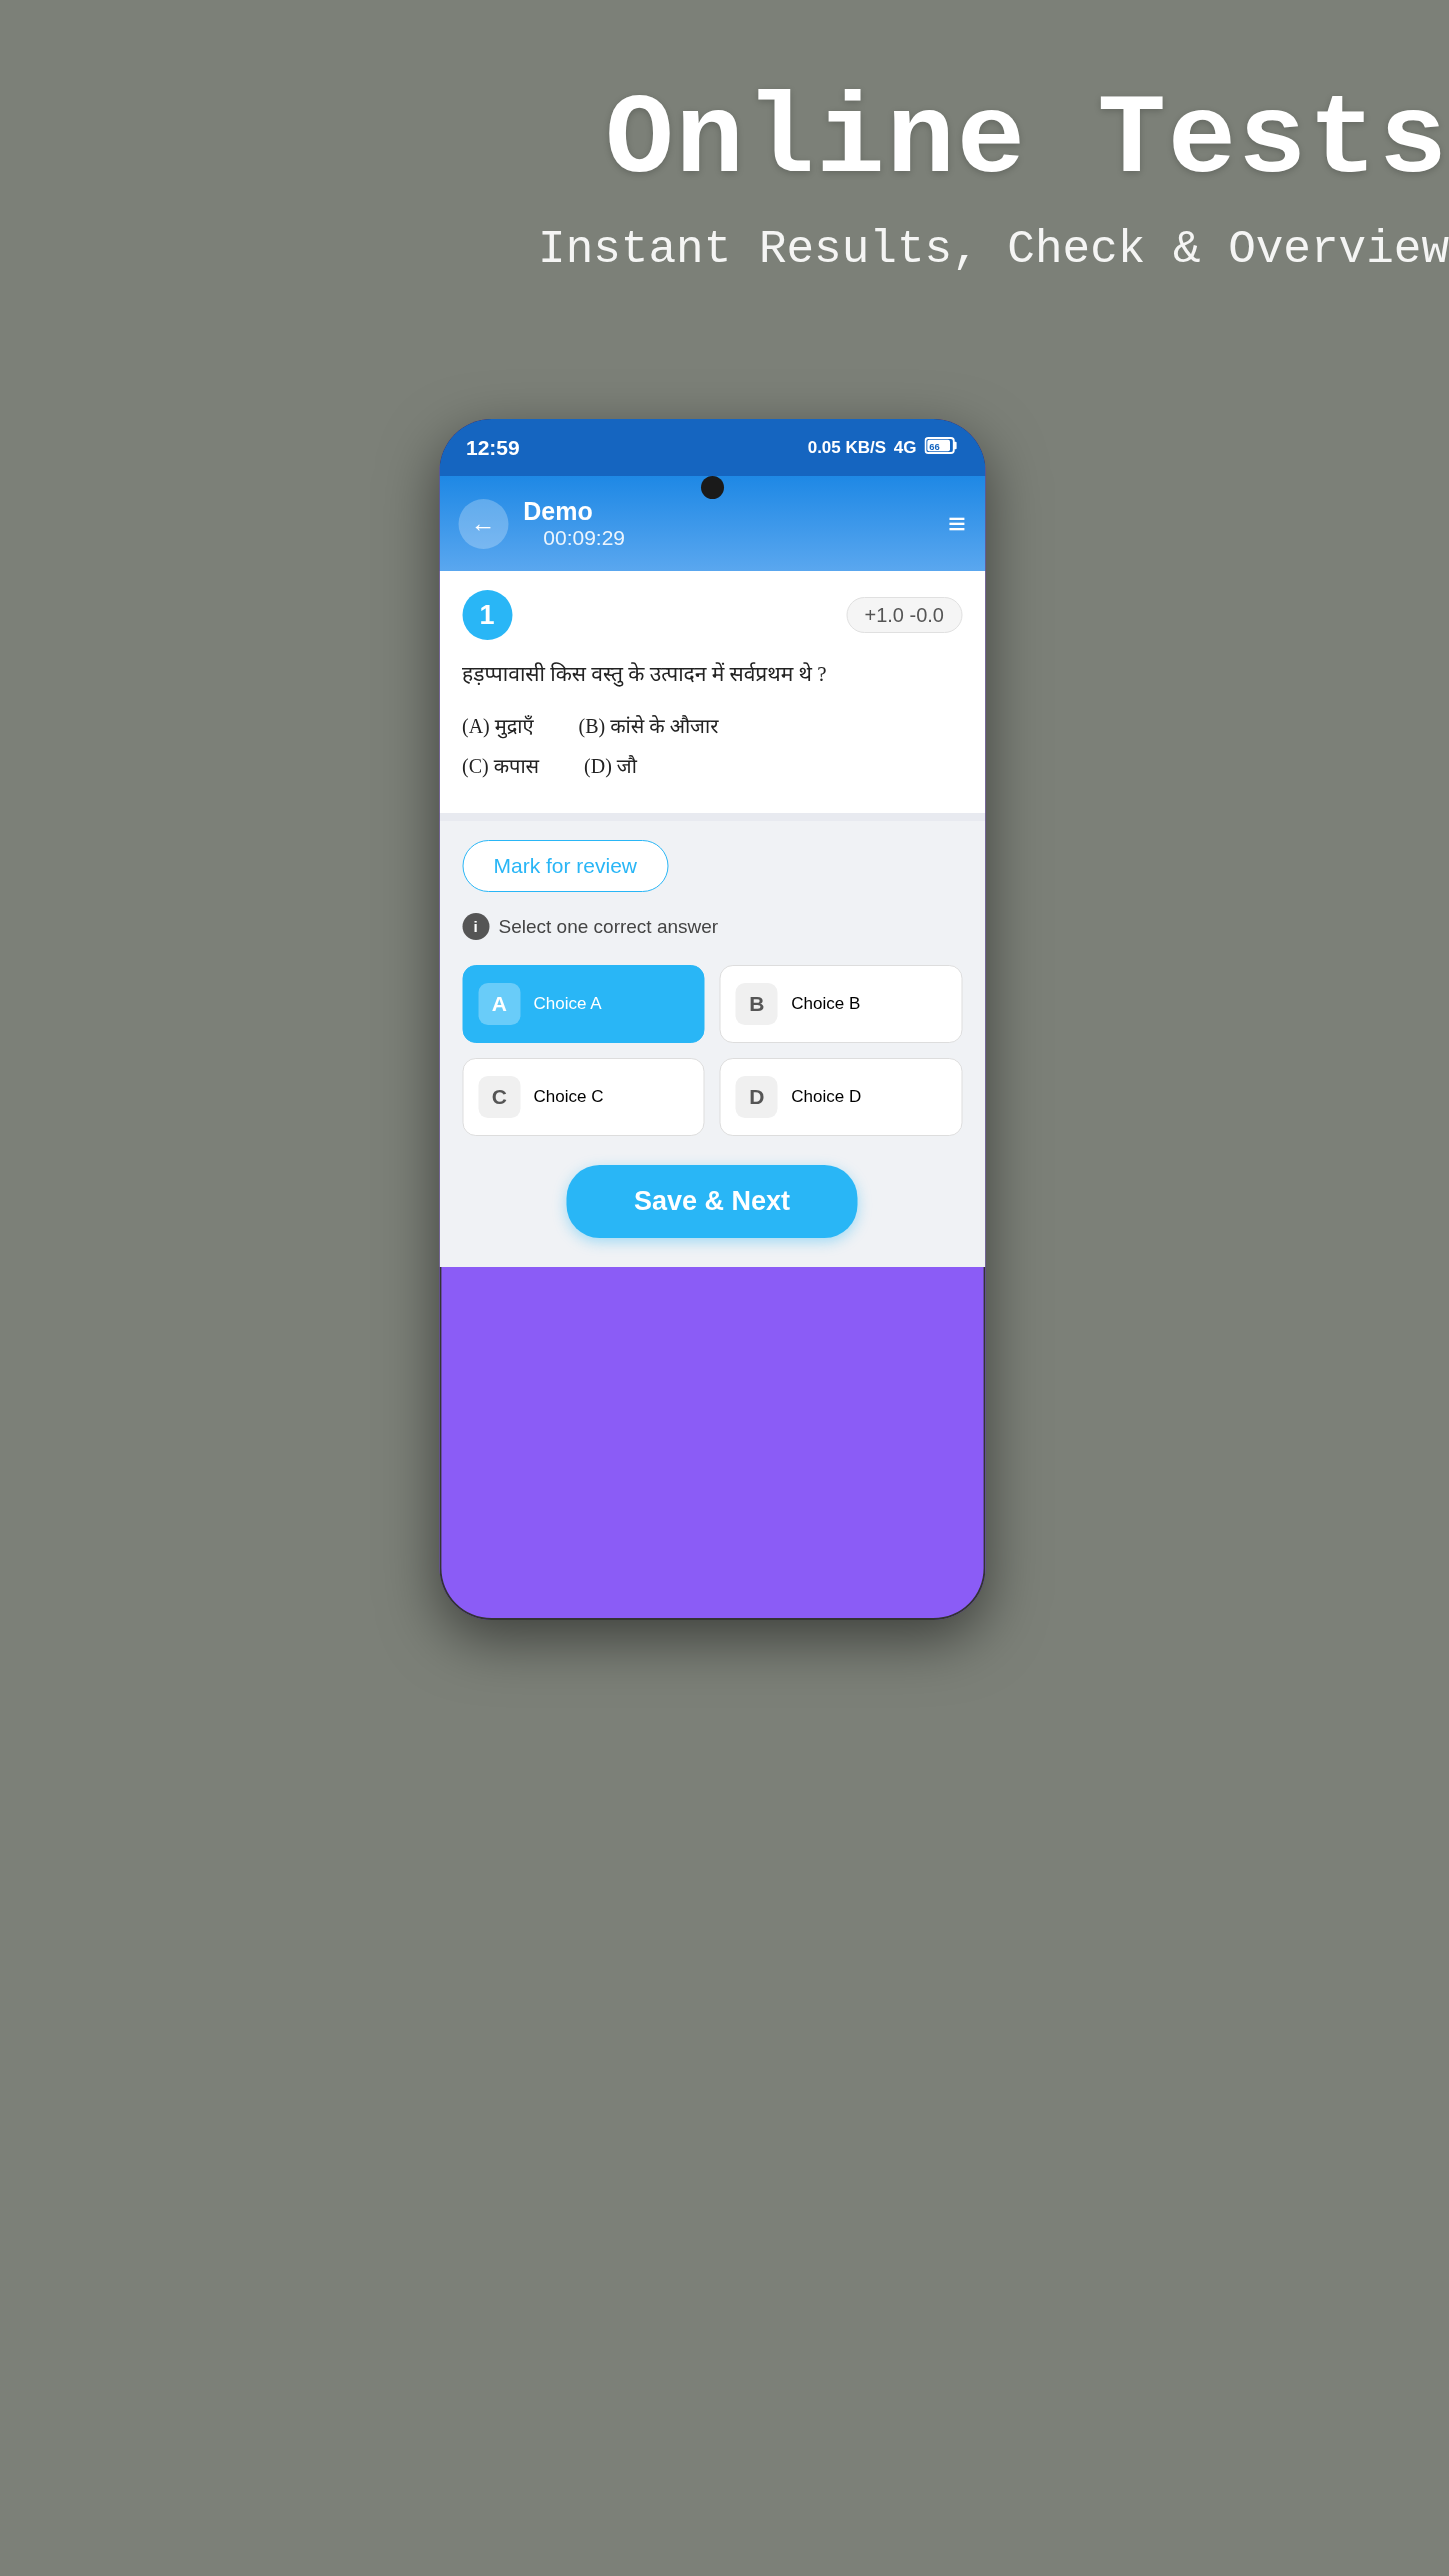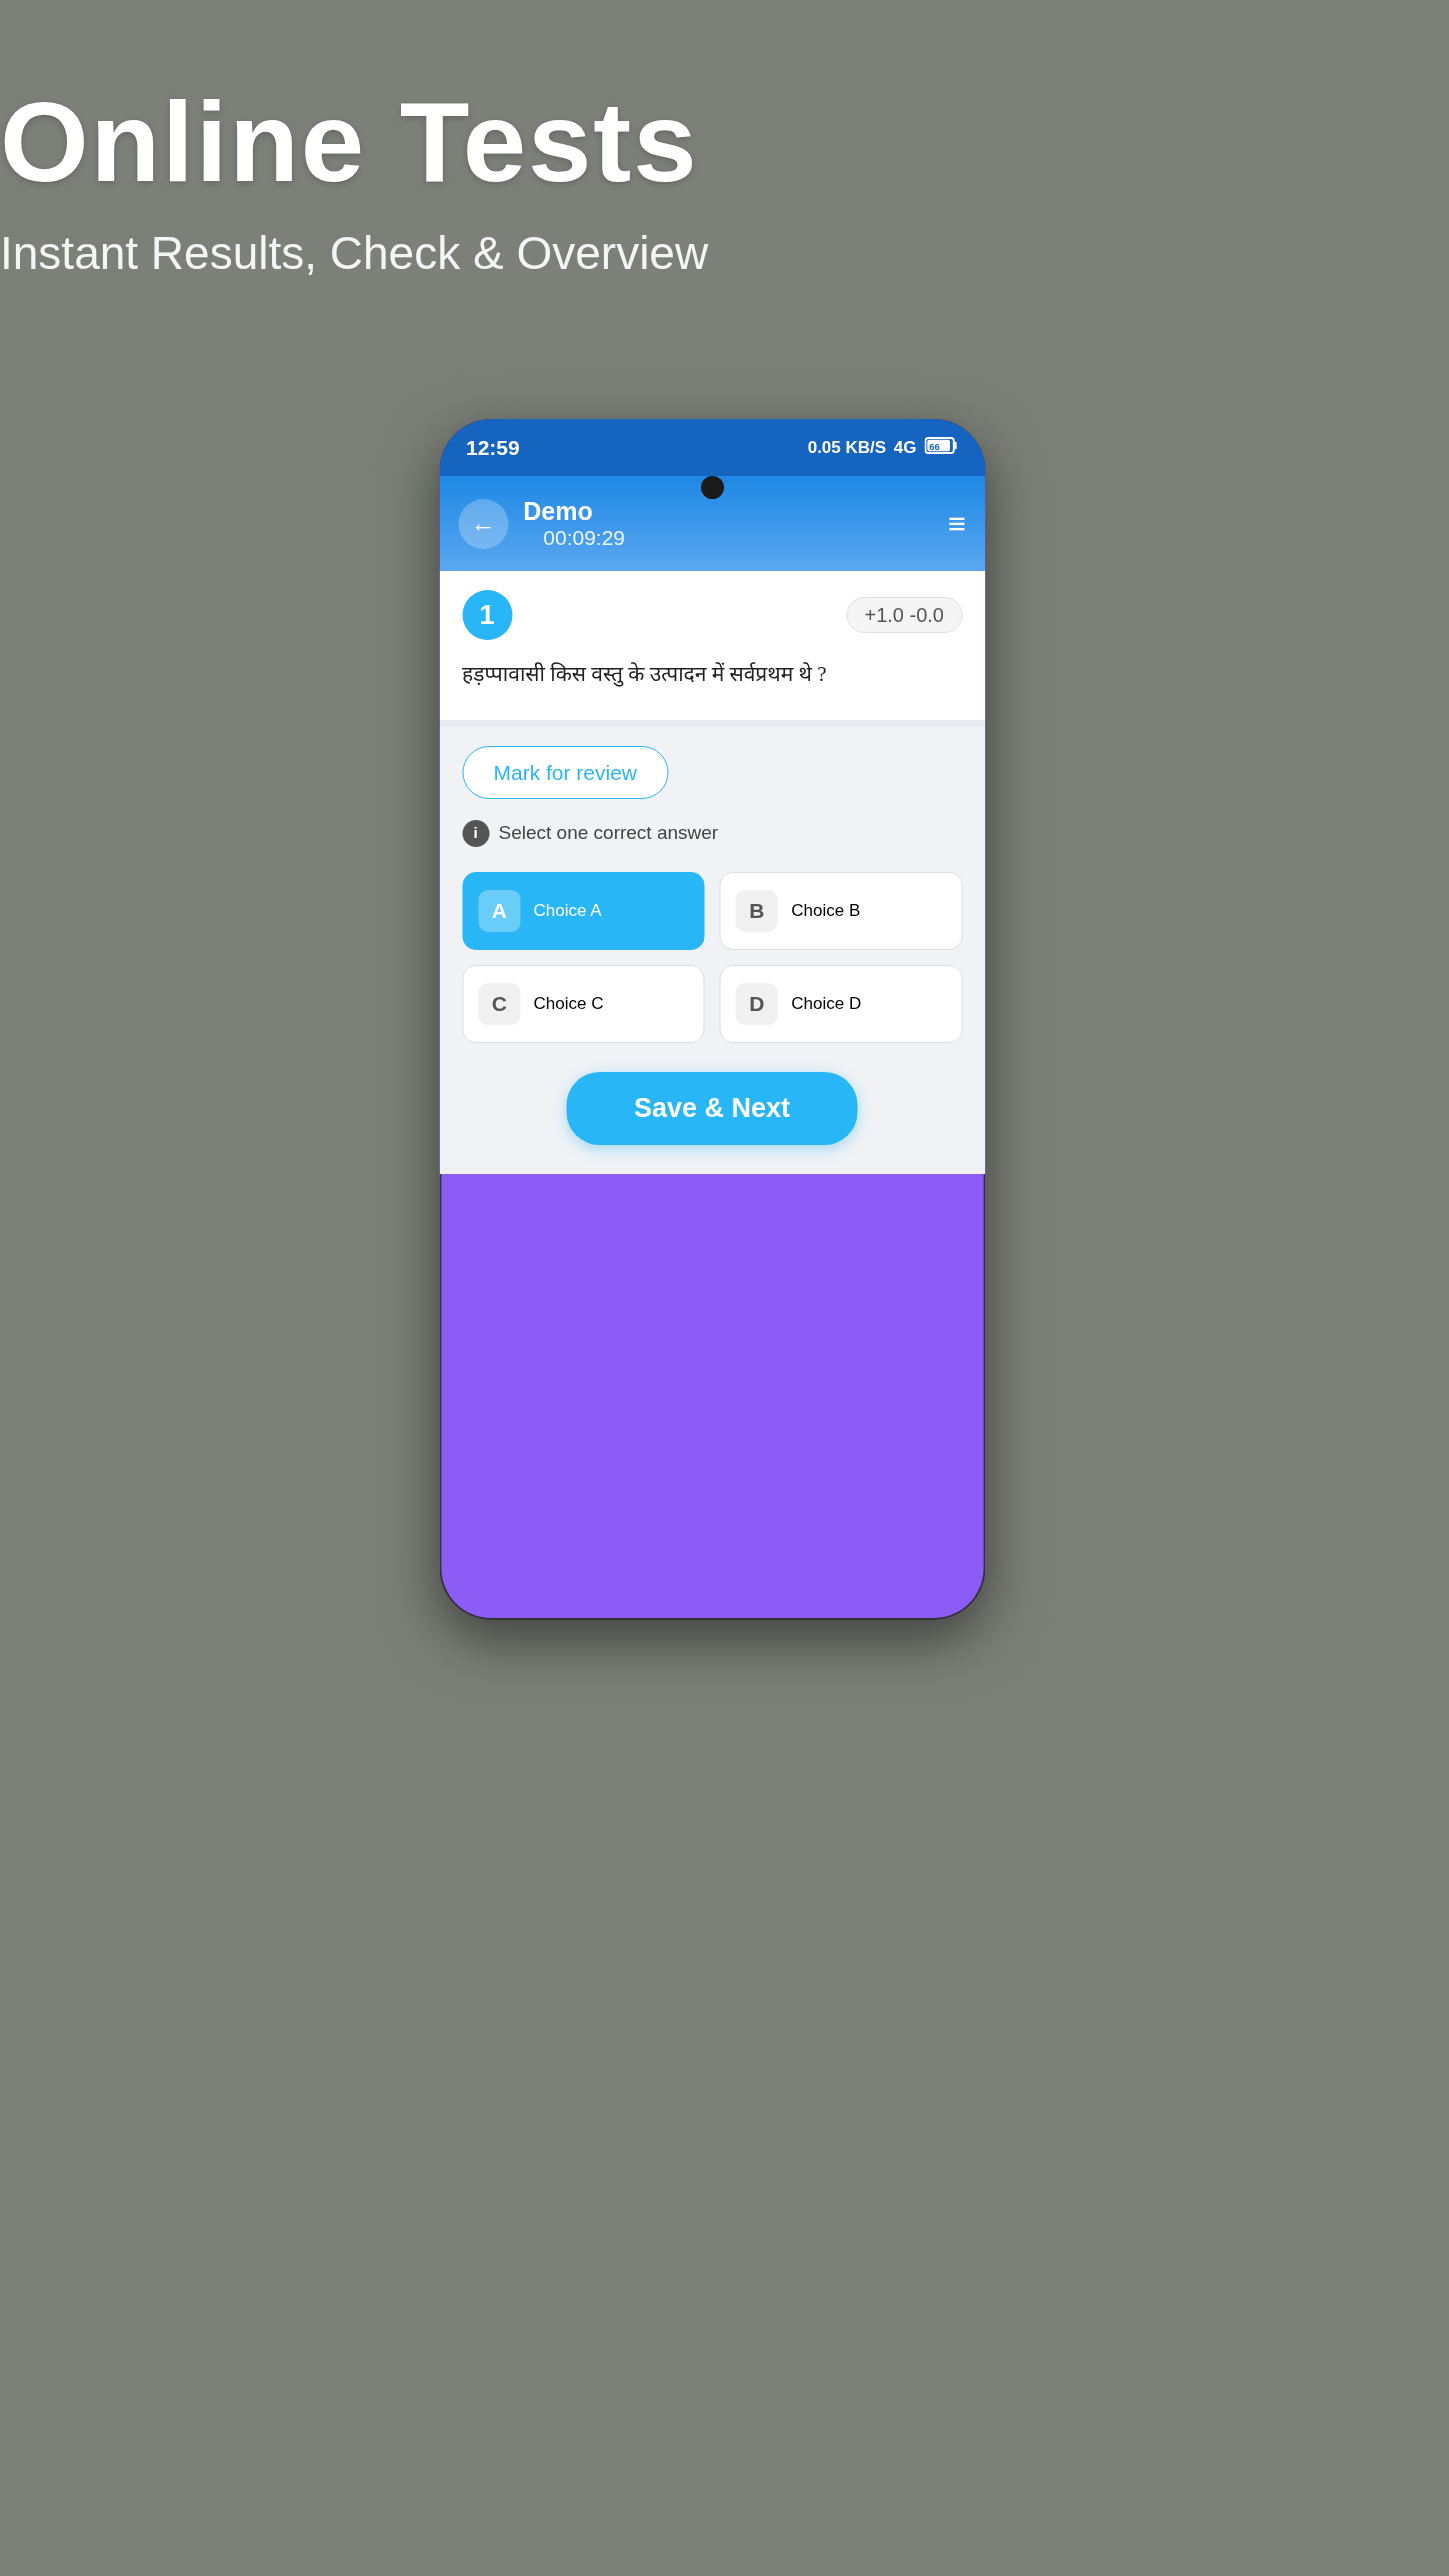--- a/index.html
+++ b/index.html
@@ -18,22 +18,23 @@
       position: absolute;
       top: 0; left: 0; right: 0; bottom: 0;
       background: #7c8078;
     }
 
     
     .title-area {
       position: absolute;
       top: 76px;
       left: 0; right: 0;
-      text-align: left;
-      color: white;
+      text-align: right;
+      color: white;
+      font-family: Liberation Mono, monospace;
     }
 
     .main-title {
       font-size: 114px;
       font-weight: 700;
       letter-spacing: 1.9px;
       text-shadow: 0 1.9px 7.6px rgba(0,0,0,0.2);
     }
 
     .sub-title {
@@ -356,20 +357,24 @@
         </div>
       </div>
 
       <div class="question-area">
         <div class="question-header">
           <div class="question-num">1</div>
           <div class="score-badge">+1.0  -0.0</div>
         </div>
         <div class="question-text">
           <div>हड़प्पावासी किस वस्तु के उत्पादन में सर्वप्रथम थे ?</div>
+          <div style="margin-top:13.3px; font-size:20px; line-height:2;">
+            (A) मुद्राएँ &nbsp;&nbsp;&nbsp;&nbsp;&nbsp;&nbsp;&nbsp; (B) कांसे के औजार<br>
+            (C) कपास &nbsp;&nbsp;&nbsp;&nbsp;&nbsp;&nbsp;&nbsp; (D) जौ
+          </div>
         </div>
       </div>
 
       <div class="divider"></div>
 
       <div class="answer-section">
 
         <div class="mark-review-btn">Mark for review</div>
 
         <div class="instruction">

